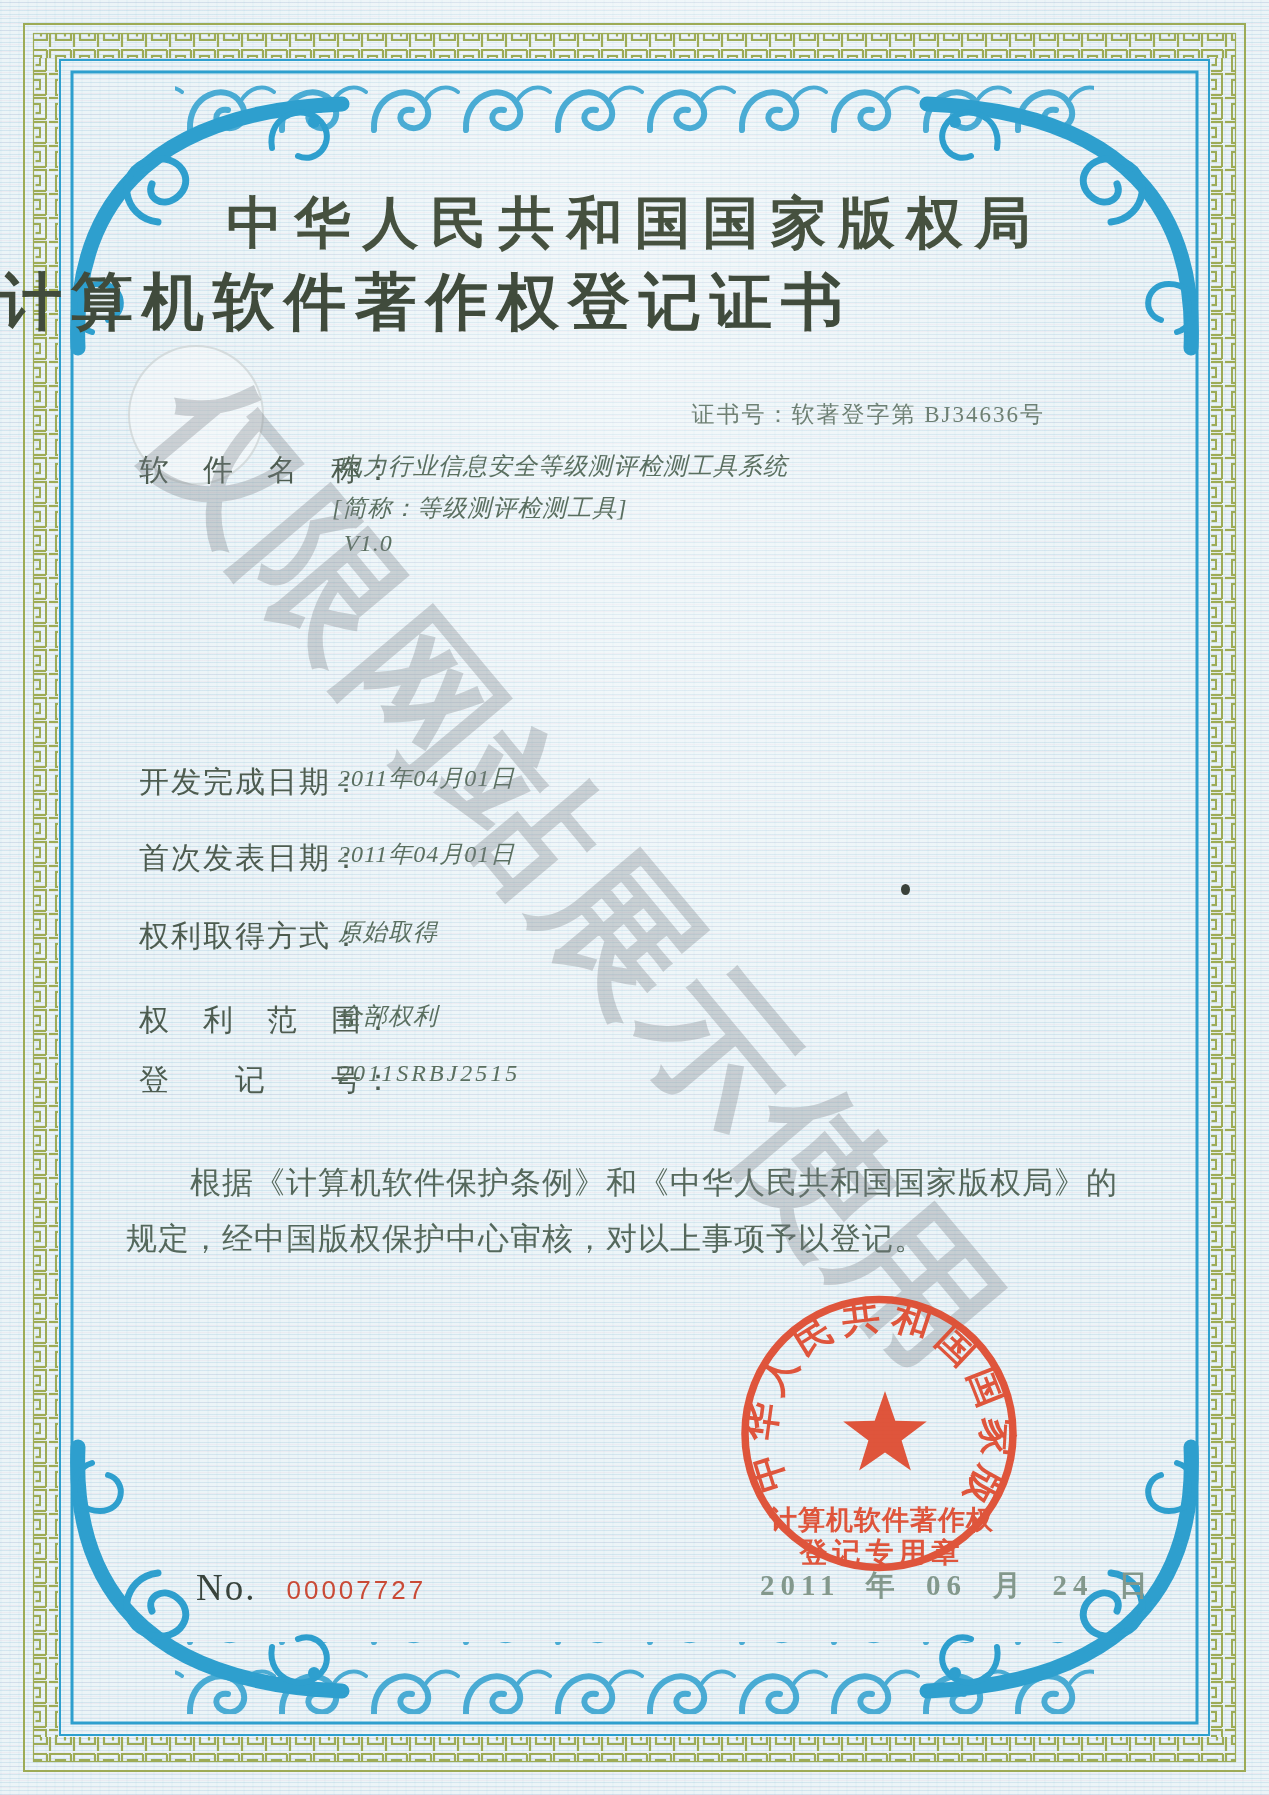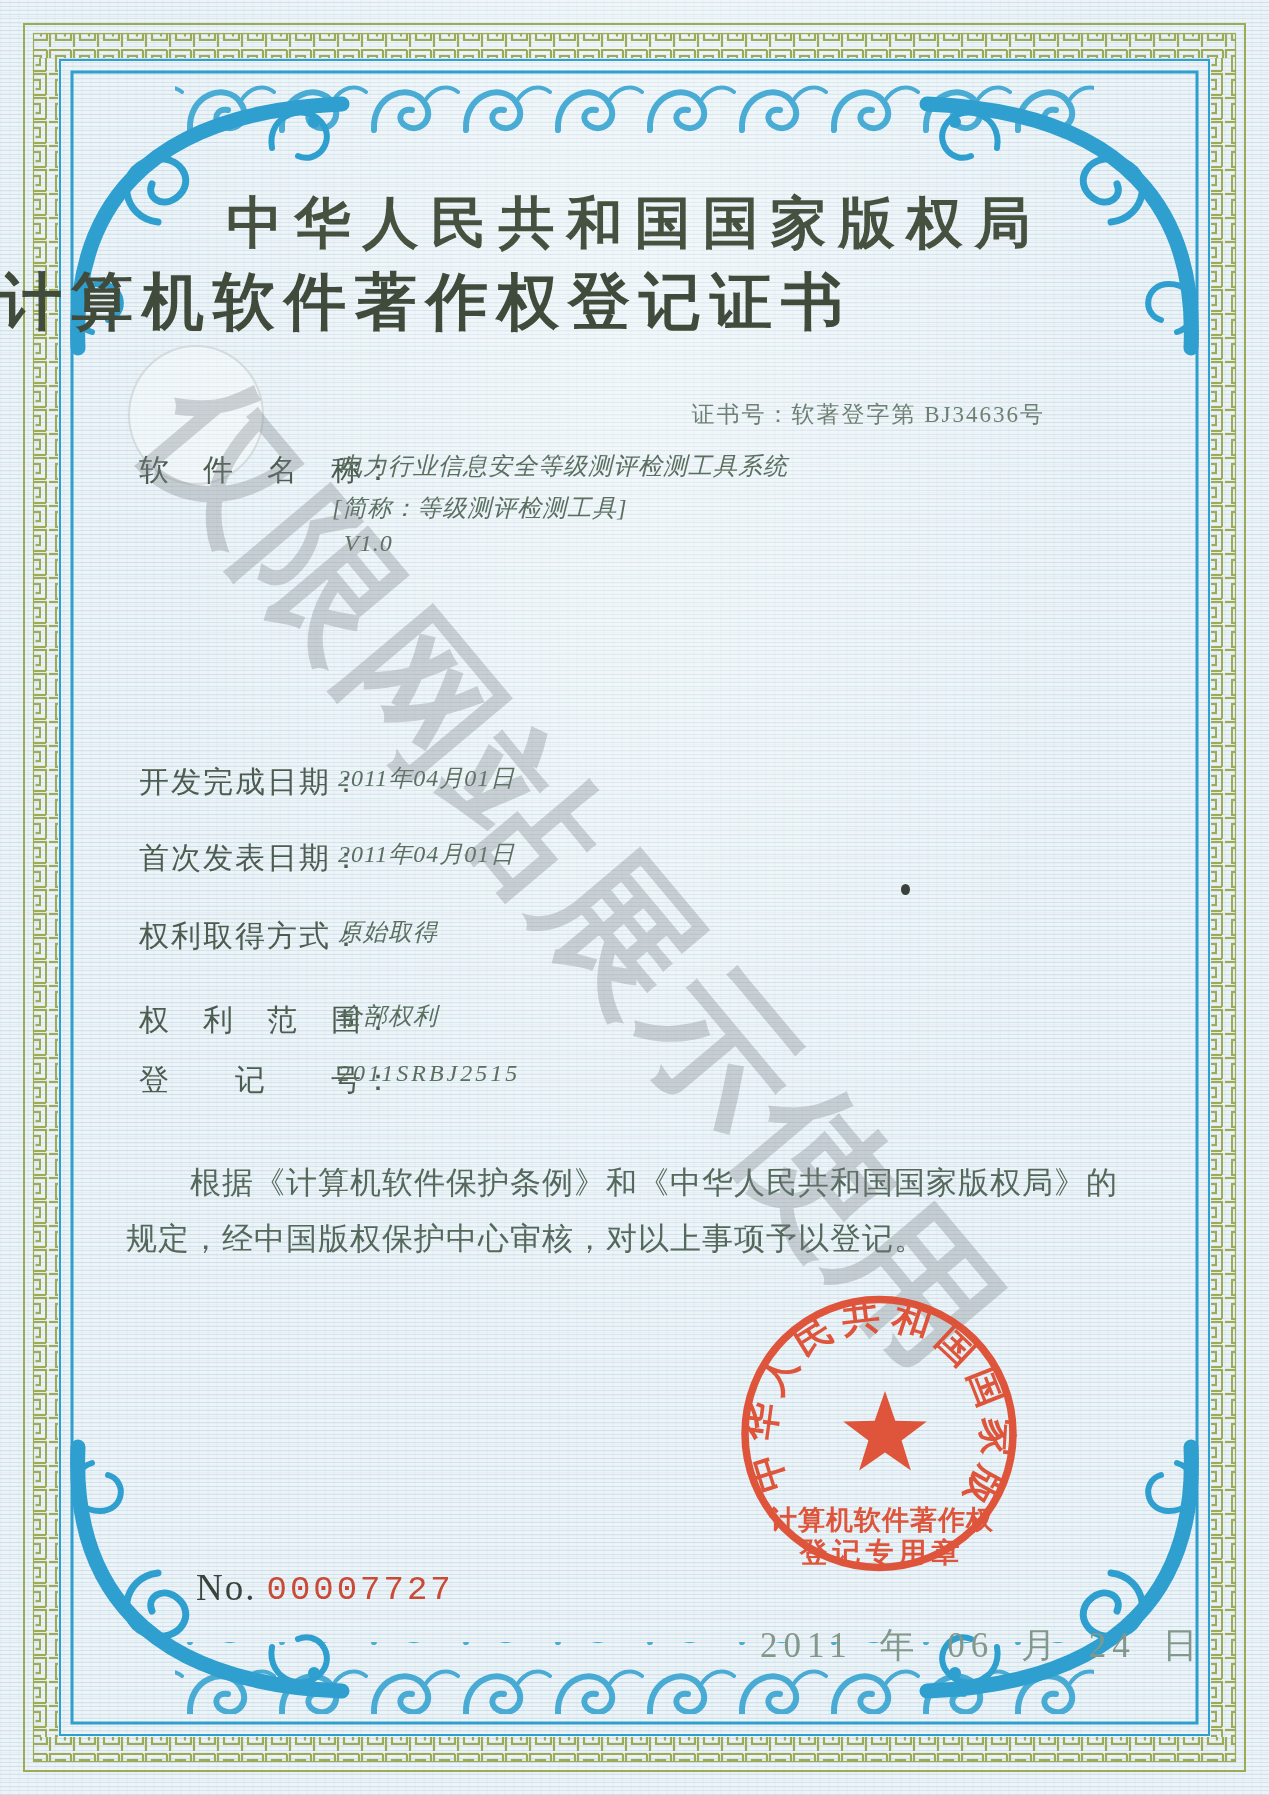--- a/index.html
+++ b/index.html
@@ -28,24 +28,24 @@
           letter-spacing:9px;color:#404b3c;z-index:4;}
   .certno{left:600px;top:399px;width:445px;text-align:right;font-size:23px;
           letter-spacing:2px;color:#6e8074;z-index:4;}
   .lbl{font-size:30px;color:#4d5c50;letter-spacing:2px;z-index:4;margin-left:11px;}
   .val{font-size:24px;color:#5a6f60;letter-spacing:1px;z-index:4;font-style:italic;}
   .stmt{font-size:31px;color:#55685c;letter-spacing:1px;z-index:4;}
   .emboss{left:128px;top:345px;width:132px;height:136px;border-radius:50%;
           border:2px solid rgba(188,196,196,0.5);background:rgba(252,253,253,0.4);z-index:2;}
   .no-line{left:196px;top:1566px;z-index:4;}
   .no-label{font-size:37px;color:#39443c;letter-spacing:2px;}
-  .no-value{font-family:Liberation Mono, monospace;
-            font-size:34px;color:#c94a36;letter-spacing:3px;margin-left:10px;vertical-align:1px;}
-  .issue-date{left:760px;top:1622px;font-size:35px;color:#83988c;
-              letter-spacing:6px;word-spacing:12px;z-index:4;}
+  .no-value{font-family:Liberation Sans, sans-serif;
+            font-size:26px;color:#c94a36;letter-spacing:3px;margin-left:30px;vertical-align:1px;}
+  .issue-date{left:760px;top:1566px;font-size:29px;color:#83988c;
+              letter-spacing:6px;word-spacing:12px;z-index:4;font-weight:bold;}
   .seal{position:absolute;left:736px;top:1292px;z-index:6;opacity:0.93;}
   .ink-dot{left:901px;top:884px;width:9px;height:11px;background:#39413a;border-radius:50%;z-index:4;}
 </style>
 </head>
 <body>
 
 <div class="page">
 
   <svg class="deco" width="1269" height="1795" viewBox="0 0 1269 1795">
     <defs>

